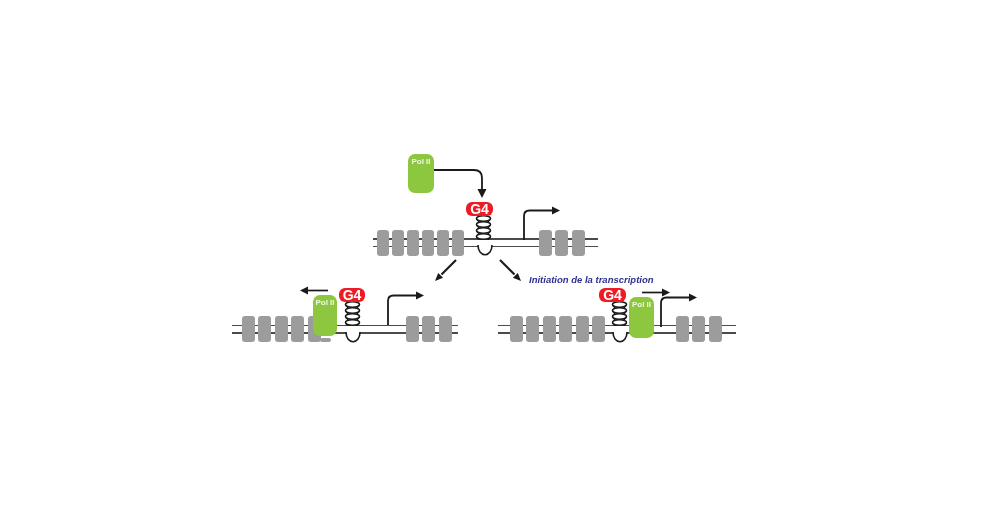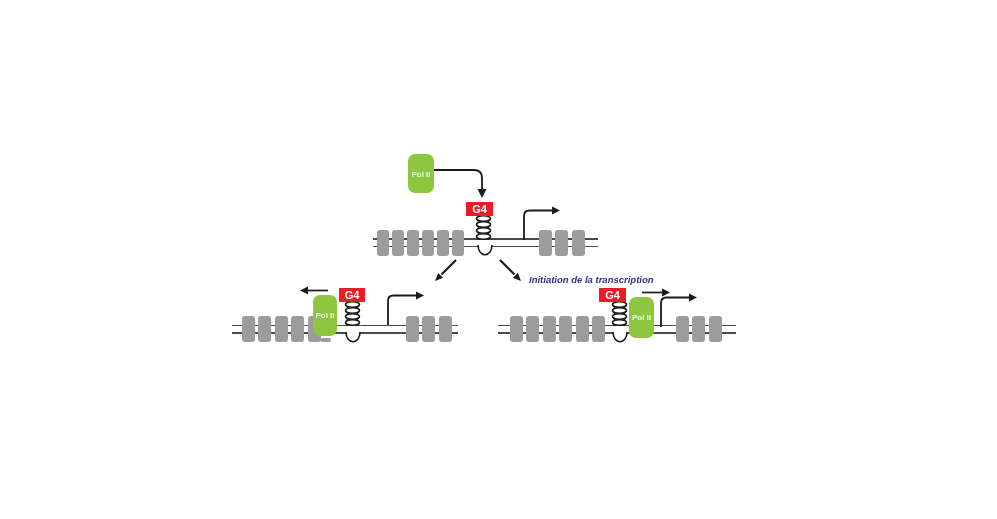--- a/index.html
+++ b/index.html
@@ -20,26 +20,26 @@
   }
   .dna{position:absolute; height:1.7px; background:var(--dna-line,#4a4a4a); z-index:1;}
   .nuc-row{position:absolute; display:flex; gap:3.4px; z-index:2;}
   .nuc-row.narrow{gap:3px;}
   .nuc{width:13px; height:26px; background:var(--nucleosome-gray,#9c9c9c); border-radius:3px; flex:0 0 auto;}
   .nuc-row.narrow .nuc{width:12px;}
   .polbox{
     position:absolute; background:var(--polymerase-green,#8dc63f);
     border-radius:7px; color:rgba(255,255,255,.88);
     font-size:8px; font-weight:700; text-align:center;
-    padding-top:16px; box-sizing:border-box; z-index:4;
+    padding-top:3px; box-sizing:border-box; z-index:4;
   }
   .g4box{
     position:absolute; background:var(--quadruplex-red,#ed1c24);
-    color:#fff; font-size:11px; font-weight:700; text-align:center;
-    line-height:14px; border-radius:0; z-index:5;
+    color:#fff; font-size:14px; font-weight:700; text-align:center;
+    line-height:14px; border-radius:6px; z-index:5;
   }
   .caption{
     position:absolute; color:var(--caption-blue,#2e3192);
     font-weight:700; font-style:italic; font-size:9.5px;
     white-space:nowrap; z-index:6;
   }
   .dash{position:absolute; background:var(--nucleosome-gray,#9c9c9c); border-radius:2px; z-index:4;}
   svg.abs{position:absolute; overflow:visible;}
   svg.coil{z-index:3;}
   svg.loop{z-index:2;}

